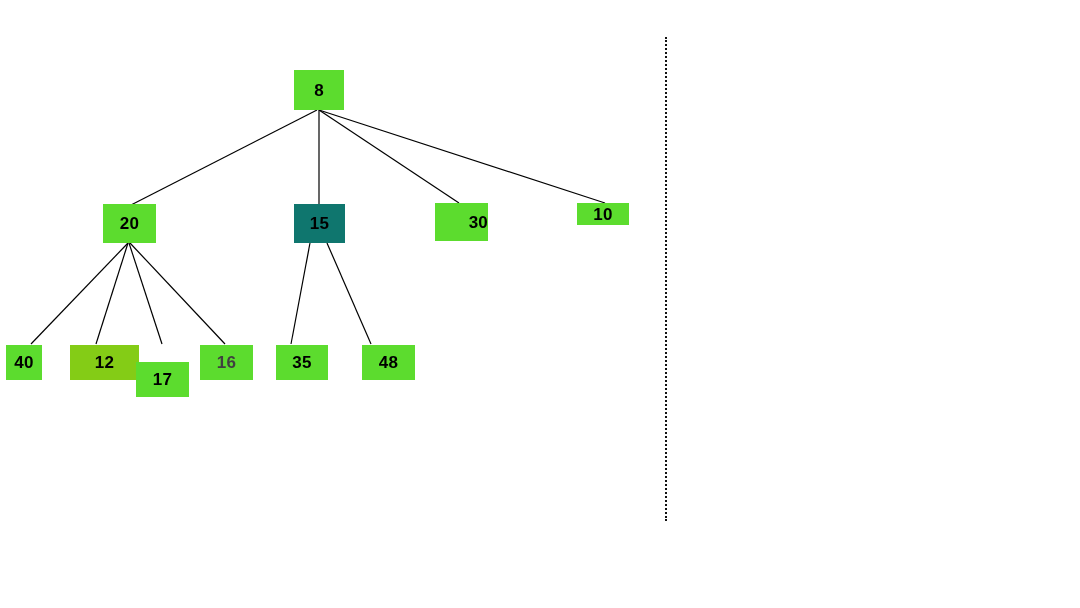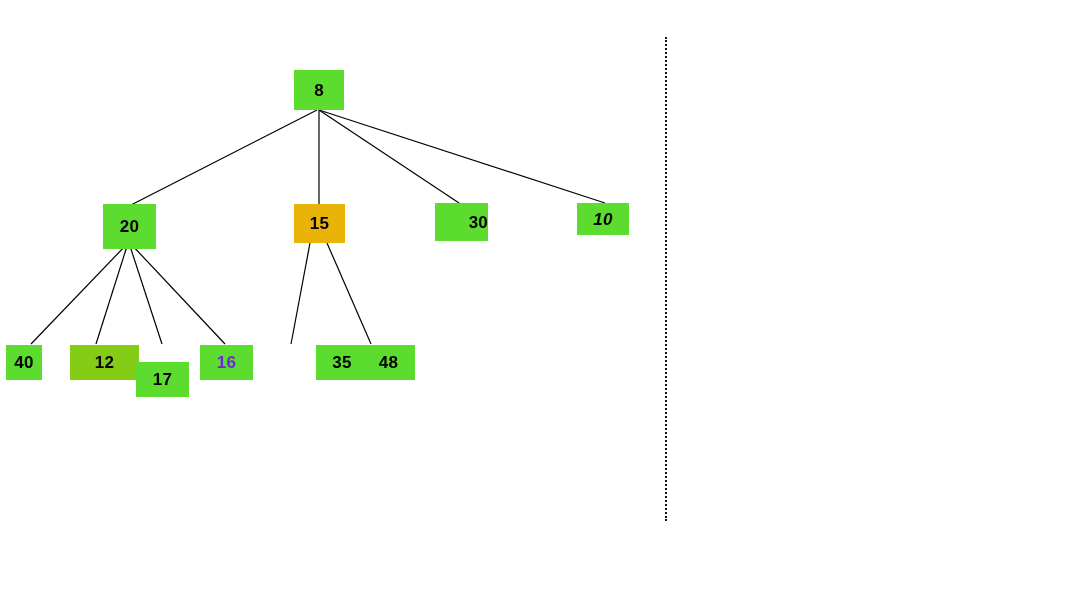--- a/index.html
+++ b/index.html
@@ -65,45 +65,45 @@
       <line x1="129" y1="243" x2="162" y2="344" stroke="#000000" stroke-width="1.2"></line>
       <line x1="130" y1="243" x2="225" y2="344" stroke="#000000" stroke-width="1.2"></line>
       <line x1="310" y1="243" x2="291" y2="344" stroke="#000000" stroke-width="1.2"></line>
       <line x1="327" y1="243" x2="371" y2="344" stroke="#000000" stroke-width="1.2"></line>
     </svg>
 
   <div id="node-layer">
       <div class="tree-node" style="left: 294px; top: 70px; width: 50px; height: 40px; background: rgb(92, 220, 46); color: rgb(0, 0, 0);">
         <span>8</span>
       </div>
-      <div class="tree-node" style="left: 103px; top: 204px; width: 53px; height: 45px; background: rgb(92, 220, 46); color: rgb(0, 0, 0);">
+      <div class="tree-node" style="left: 103px; top: 204px; width: 53px; height: 39px; background: rgb(92, 220, 46); color: rgb(0, 0, 0);">
         <span>20</span>
       </div>
-      <div class="tree-node" style="left: 294px; top: 204px; width: 51px; height: 39px; background: #eab308; color: rgb(0, 0, 0);">
+      <div class="tree-node" style="left: 294px; top: 204px; width: 51px; height: 39px; background: #0f766e; color: rgb(0, 0, 0);">
         <span>15</span>
       </div>
       <div class="tree-node" style="left: 435px; top: 203px; width: 53px; height: 38px; background: rgb(92, 220, 46); color: rgb(0, 0, 0); justify-content: flex-end;">
         <span>30</span>
       </div>
-      <div class="tree-node" style="left: 577px; top: 203px; width: 52px; height: 32px; background: rgb(92, 220, 46); color: rgb(0, 0, 0); font-style: italic;">
+      <div class="tree-node" style="left: 577px; top: 203px; width: 52px; height: 22px; background: rgb(92, 220, 46); color: rgb(0, 0, 0);">
         <span>10</span>
       </div>
       <div class="tree-node" style="left: 6px; top: 345px; width: 36px; height: 35px; background: rgb(92, 220, 46); color: rgb(0, 0, 0);">
         <span>40</span>
       </div>
       <div class="tree-node" style="left: 70px; top: 345px; width: 69px; height: 35px; background: #84cc16; color: rgb(0, 0, 0);">
         <span>12</span>
       </div>
       <div class="tree-node" style="left: 136px; top: 345px; width: 53px; height: 35px; background: rgb(92, 220, 46); color: rgb(0, 0, 0); margin-top: 17px;">
         <span>17</span>
       </div>
-      <div class="tree-node" style="left: 200px; top: 345px; width: 53px; height: 35px; background: rgb(92, 220, 46); color: #6d28d9;">
+      <div class="tree-node" style="left: 200px; top: 345px; width: 53px; height: 35px; background: rgb(92, 220, 46); color: #404040;">
         <span>16</span>
       </div>
-      <div class="tree-node" style="left: 276px; top: 345px; width: 52px; height: 35px; background: rgb(92, 220, 46); color: rgb(0, 0, 0); margin-left: 40px;">
+      <div class="tree-node" style="left: 276px; top: 345px; width: 52px; height: 35px; background: rgb(92, 220, 46); color: rgb(0, 0, 0);">
         <span>35</span>
       </div>
       <div class="tree-node" style="left: 350px; top: 345px; width: 53px; height: 35px; background: rgb(92, 220, 46); color: rgb(0, 0, 0); margin-left: 12px;">
         <span>48</span>
       </div>
     </div>
 
   <div id="divider" style="left: 665px; top: 37px; height: 484px; border-left-color: rgb(17, 17, 17);"></div>
 
 </div>

